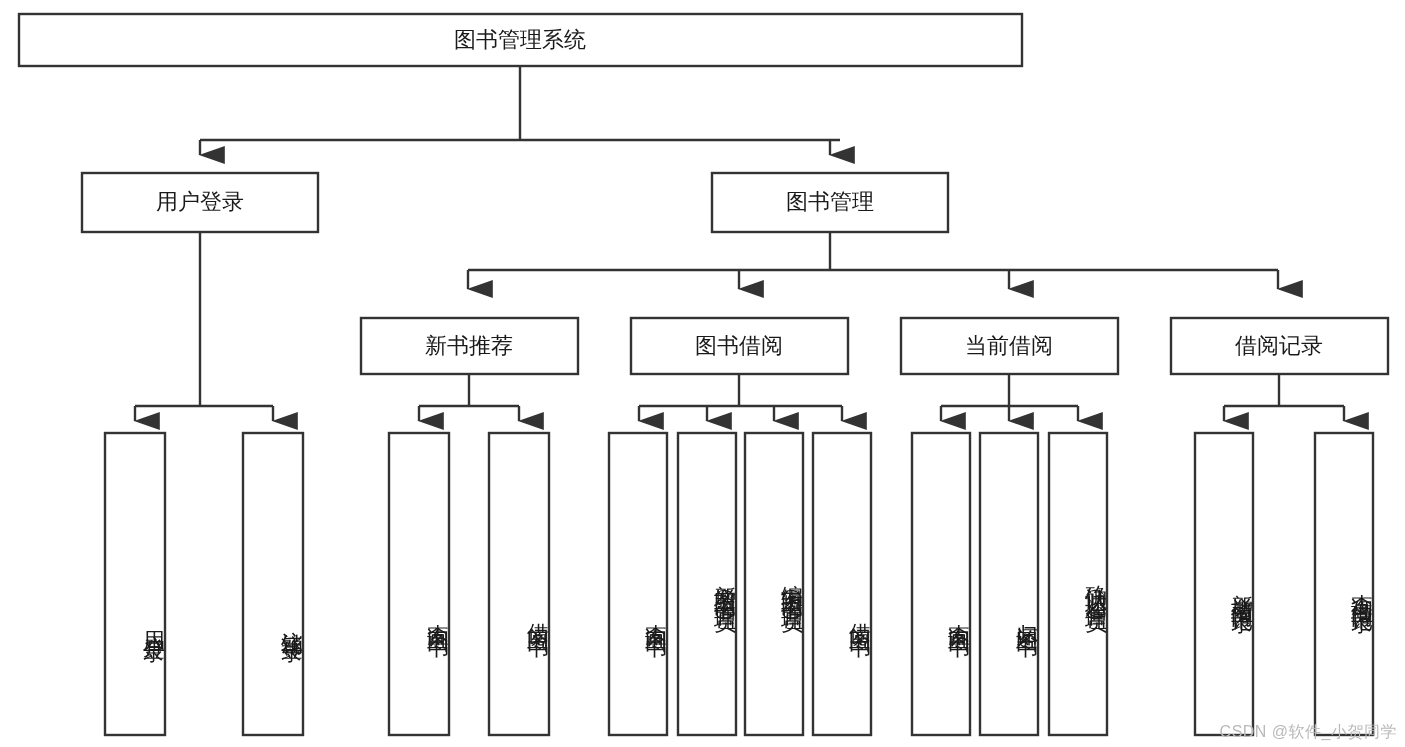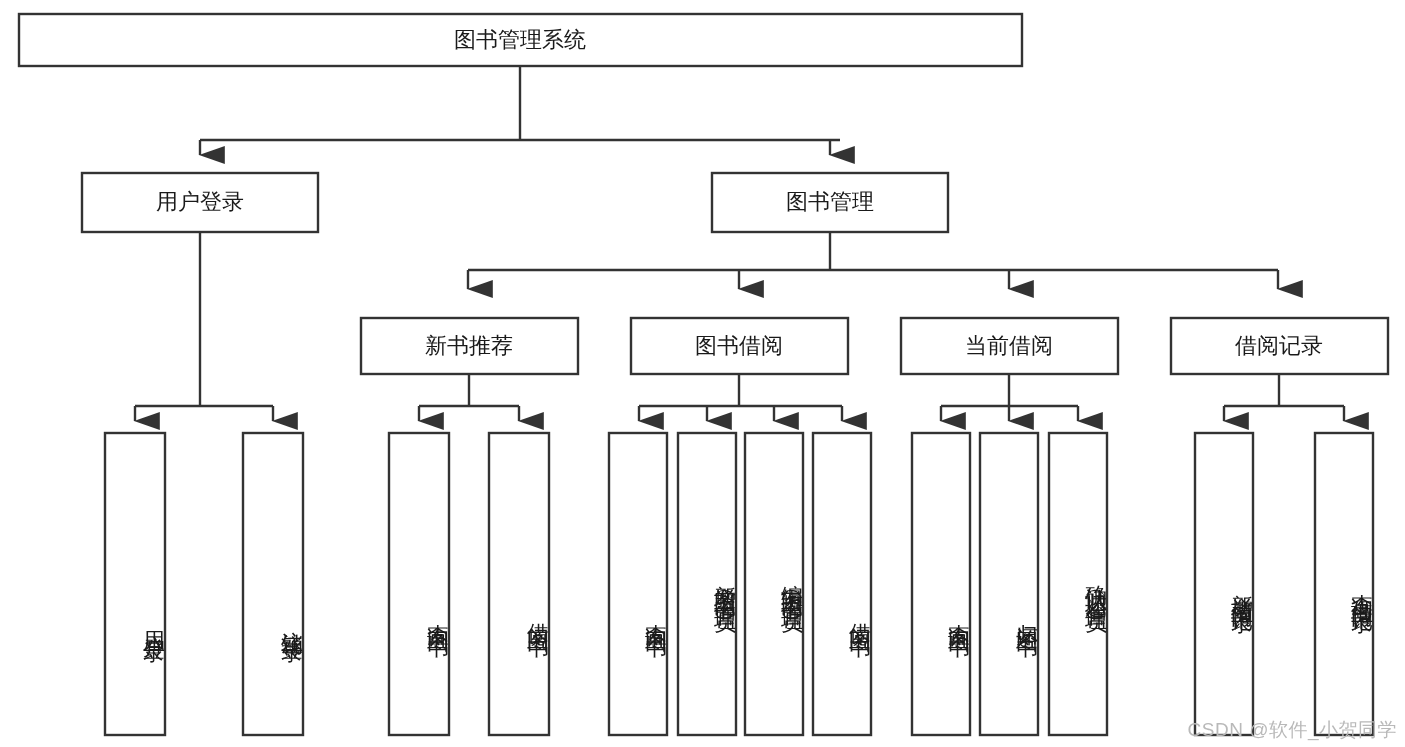--- a/index.html
+++ b/index.html
@@ -54,21 +54,21 @@
   }
   .arrow-head {
     fill: #333333;
     stroke: none;
   }
   #watermark {
     position: absolute;
     right: 8px;
     bottom: 4px;
     font-family: "Liberation Sans", "DejaVu Sans", sans-serif;
-    font-size: 19px;
+    font-size: 16px;
     color: #b9b9b9;
     letter-spacing: 0.5px;
     user-select: none;
   }
 </style>
 </head>
 <body>
 
 <svg id="diagram" viewBox="0 0 1405 747" xmlns="http://www.w3.org/2000/svg">
   <defs>

